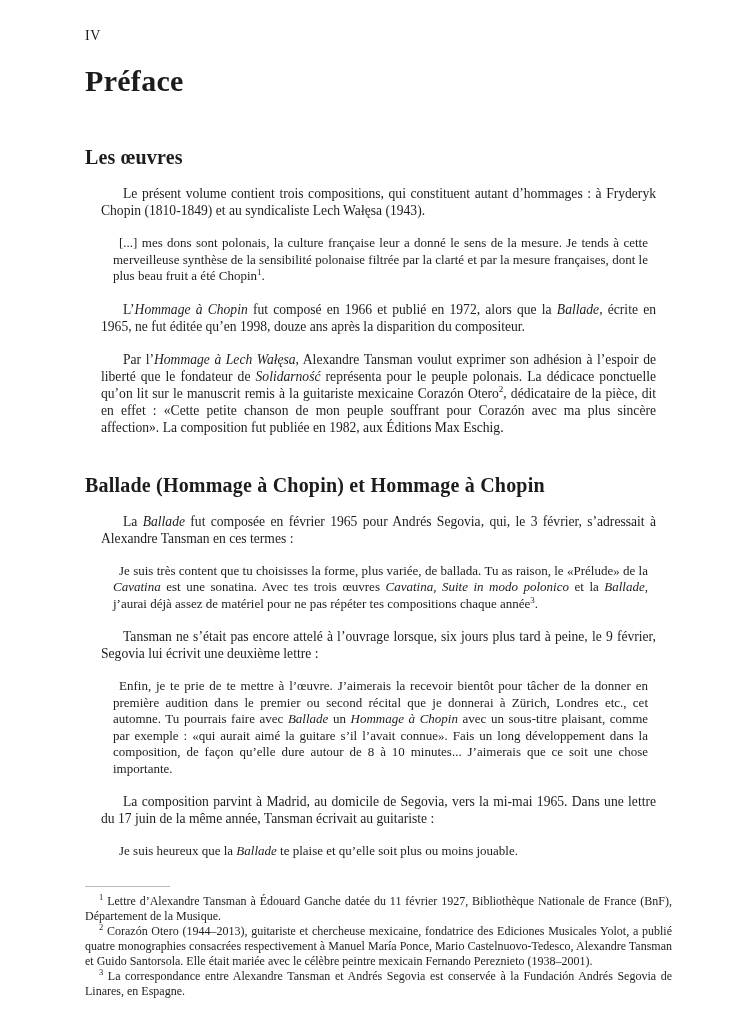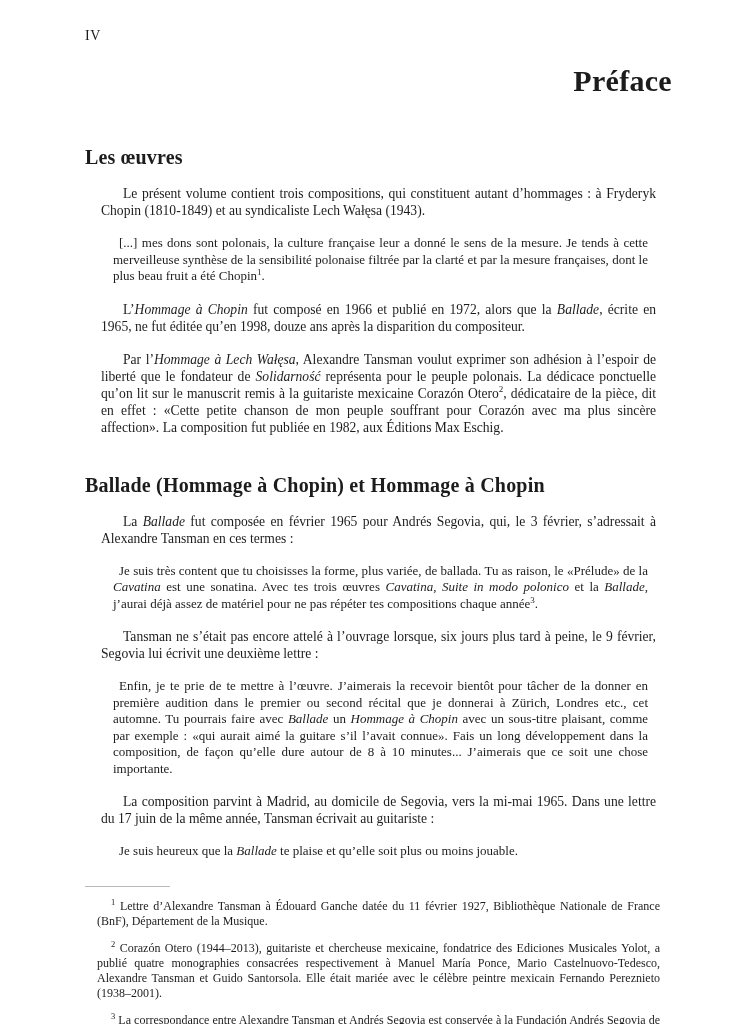--- a/index.html
+++ b/index.html
@@ -20,21 +20,21 @@
     height: 876px;
     padding: 28px 84px 20px 85px;
     background: #ffffff;
   }
   .page-number {
     font-size: 14px;
     letter-spacing: 0.5px;
   }
   .title {
     margin: 20px 0 0 0;
-    text-align: right;
+    text-align: left;
     font-size: 30px;
     font-weight: bold;
     letter-spacing: 0.3px;
   }
   h2.section-heading {
     margin: 38px 0 0 0;
     font-size: 20px;
     font-weight: bold;
     letter-spacing: 0.2px;
   }
@@ -69,21 +69,21 @@
   .footnotes {
     margin-top: 26px;
   }
   .footnote-rule {
     width: 85px;
     height: 1px;
     background: #b9b9b9;
     margin-bottom: 7px;
   }
   p.footnote {
-    margin: 12px;
+    margin: 0;
     font-size: 12px;
     line-height: 15px;
     text-align: justify;
     text-indent: 14px;
   }
   p.footnote sup {
     font-size: 8.5px;
   }
 </style>
 </head>

